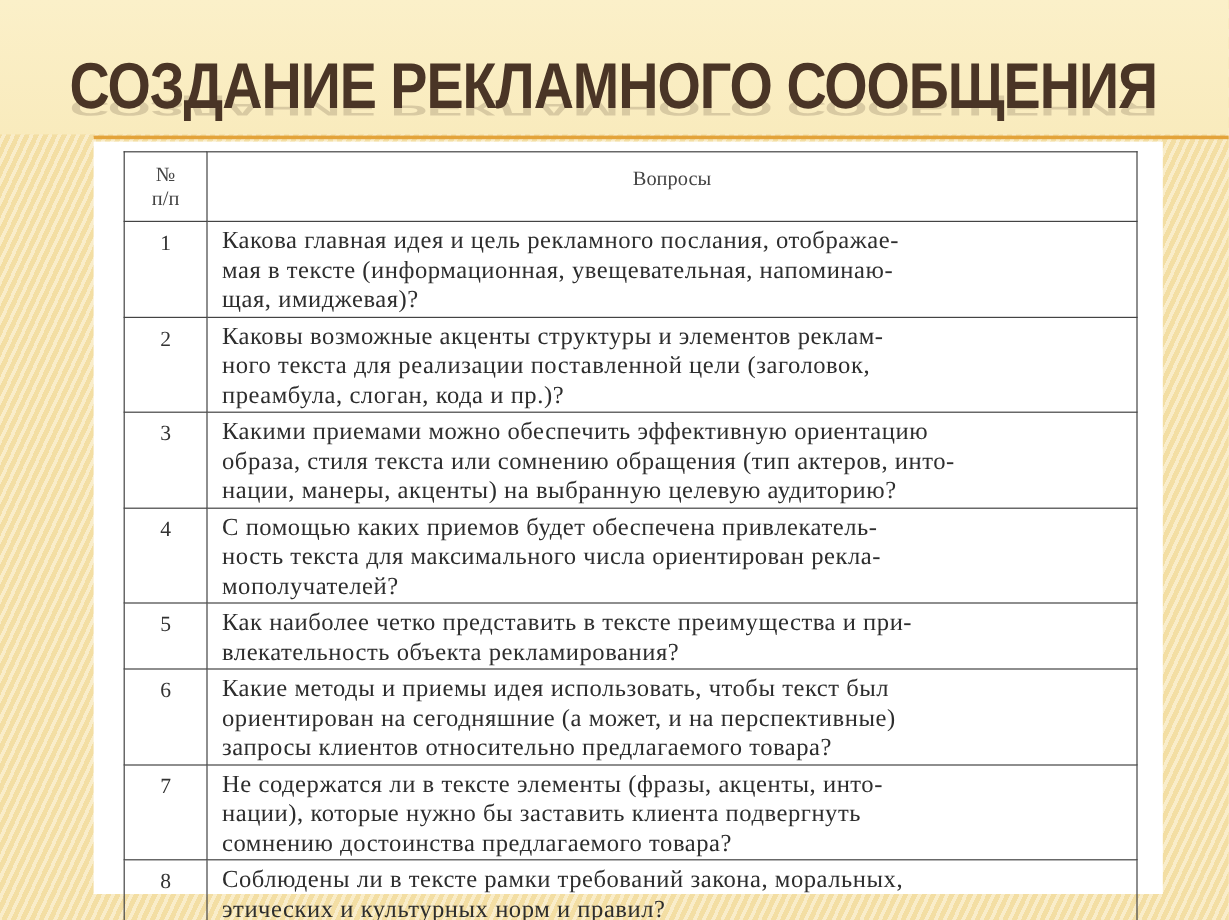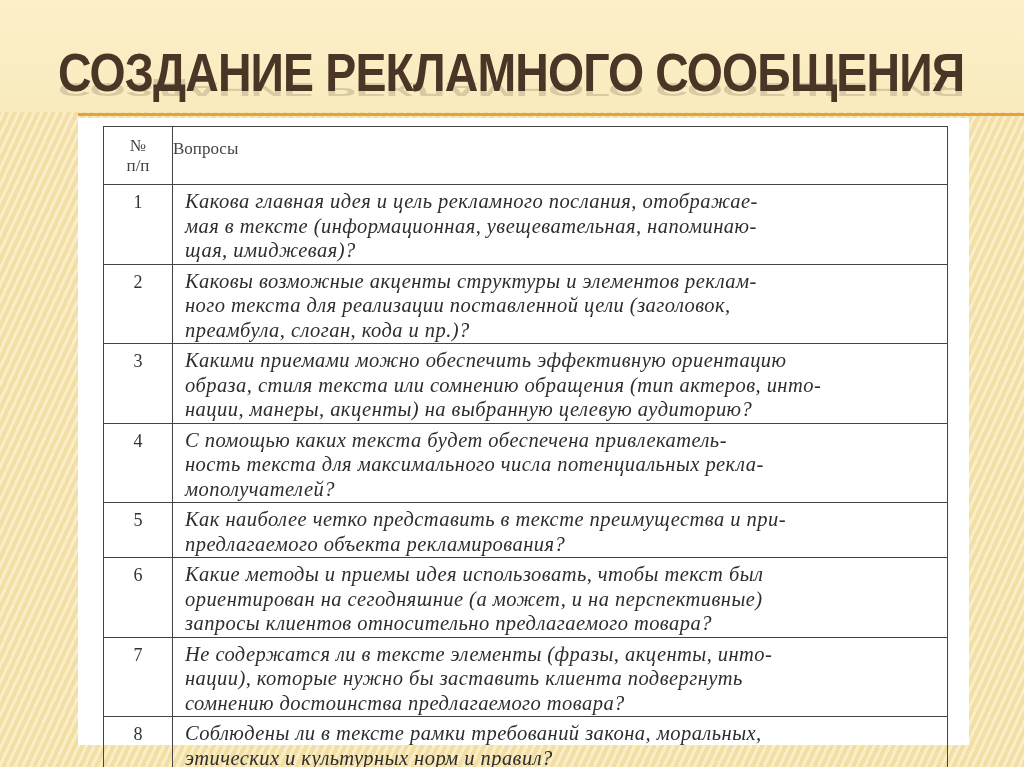--- a/index.html
+++ b/index.html
@@ -41,23 +41,23 @@
       position: absolute; left: 103px; top: 126px; width: 845px;
       border-collapse: collapse;
       font-family: "Liberation Serif", serif; color: #2d2d2d;
     }
     table.questions td, table.questions th {
       border: 1.5px solid #444;
       vertical-align: top;
       font-weight: normal;
     }
     th.num-head { width: 68px; text-align: center; font-size: 17px; line-height: 20px; padding: 9px 0 8px 0; color:#444; }
-    th.q-head { text-align: left; font-size: 17px; line-height: 20px; padding: 12px 0 0 0; color:#444; }
+    th.q-head { text-align: center; font-size: 17px; line-height: 20px; padding: 12px 0 0 0; color:#444; }
     td.num { text-align: center; font-size: 18px; line-height: 24px; padding: 5px 0 0 0; color:#333; }
-    td.q { font-size: 20.5px; line-height: 24.5px; padding: 4px 6px 1px 12px; letter-spacing: 0.45px; color:#2d2d2d;font-style:italic; }
+    td.q { font-size: 20.5px; line-height: 24.5px; padding: 4px 6px 1px 12px; letter-spacing: 0.45px; color:#2d2d2d; }
     .line { display: block; white-space: nowrap; }
   </style>
 </head>
 <body>
 
 <div class="top-band"></div>
 <div class="title">СОЗДАНИЕ РЕКЛАМНОГО СООБЩЕНИЯ</div>
 <div class="title-reflection">СОЗДАНИЕ РЕКЛАМНОГО СООБЩЕНИЯ</div>
 <div class="rule"></div>
 
@@ -94,30 +94,30 @@
       <td class="num">3</td>
       <td class="q">
         <span class="line">Какими приемами можно обеспечить эффективную ориентацию</span>
         <span class="line">образа, стиля текста или сомнению обращения (тип актеров, инто-</span>
         <span class="line">нации, манеры, акценты) на выбранную целевую аудиторию?</span>
       </td>
     </tr>
     <tr style="height:74px">
       <td class="num">4</td>
       <td class="q">
-        <span class="line">С помощью каких текста будет обеспечена привлекатель-</span>
-        <span class="line">ность текста для максимального числа потенциальных рекла-</span>
+        <span class="line">С помощью каких приемов будет обеспечена привлекатель-</span>
+        <span class="line">ность текста для максимального числа ориентирован рекла-</span>
         <span class="line">мополучателей?</span>
       </td>
     </tr>
     <tr style="height:53px">
       <td class="num">5</td>
       <td class="q">
         <span class="line">Как наиболее четко представить в тексте преимущества и при-</span>
-        <span class="line">предлагаемого объекта рекламирования?</span>
+        <span class="line">влекательность объекта рекламирования?</span>
       </td>
     </tr>
     <tr style="height:74px">
       <td class="num">6</td>
       <td class="q">
         <span class="line">Какие методы и приемы идея использовать, чтобы текст был</span>
         <span class="line">ориентирован на сегодняшние (а может, и на перспективные)</span>
         <span class="line">запросы клиентов относительно предлагаемого товара?</span>
       </td>
     </tr>

